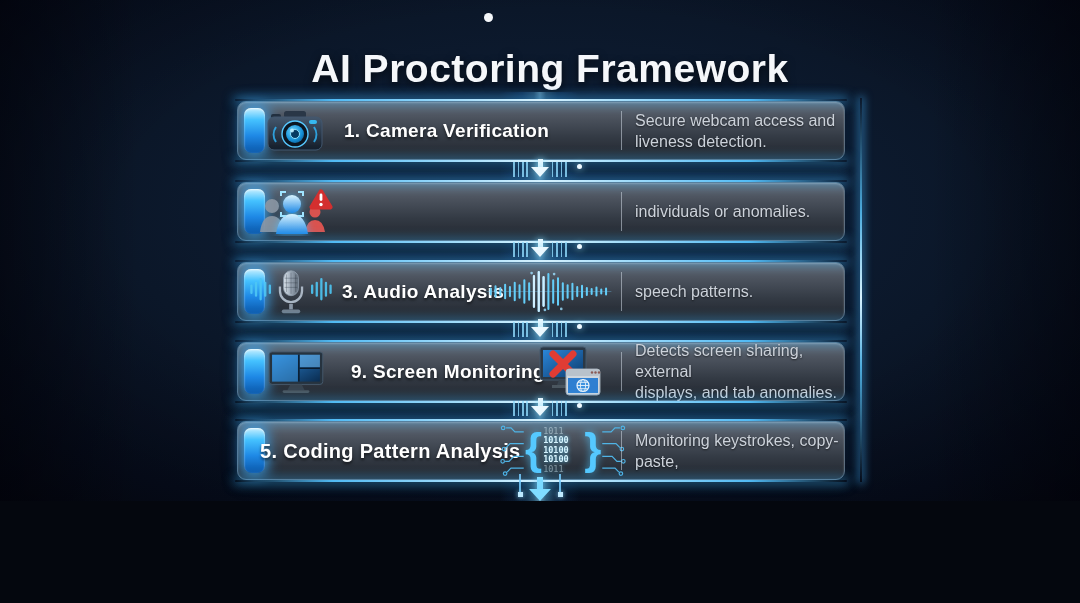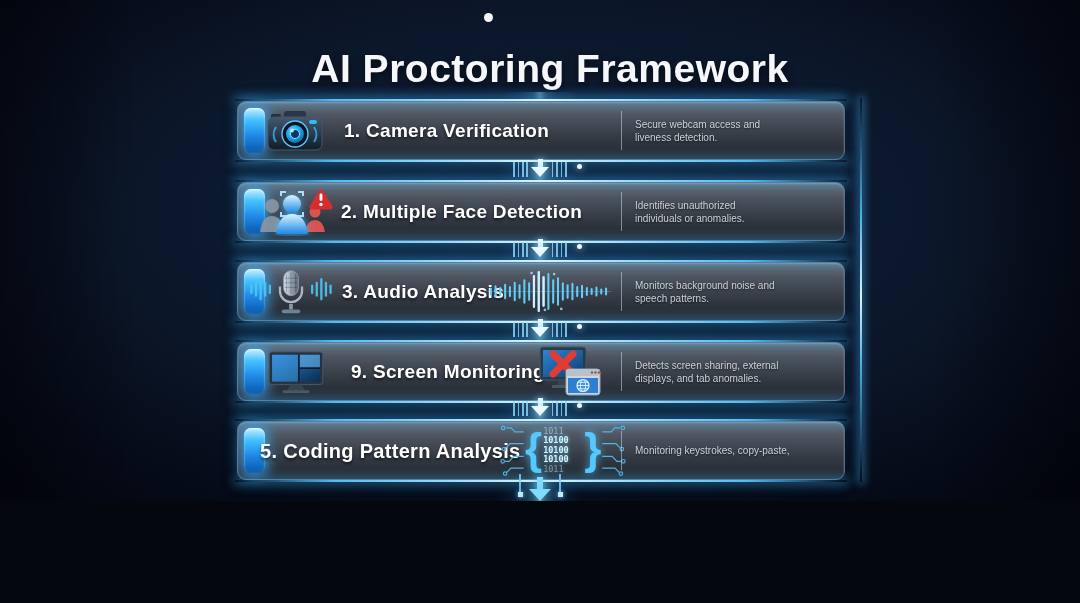--- a/index.html
+++ b/index.html
@@ -42,21 +42,21 @@
   .icon-left{position:absolute;display:block;}
   .i1{left:26px;top:7px}.i2{left:19px;top:5px}.i3{left:7px;top:6px}.i4{left:28px;top:7px}
   .step-title{position:absolute;top:50%;transform:translateY(-50%);white-space:nowrap;
     font-size:19px;font-weight:bold;color:#ffffff;letter-spacing:.3px;
     text-shadow:0 2px 3px rgba(0,0,0,.6);}
   .t1{left:106px}.t2{left:103px}.t3{left:104px}.t4{left:113px}.t5{left:22px;font-size:20px;}
   .mid-icon{position:absolute;display:block;}
   .m3{left:248px;top:6px}.m4{left:300px;top:2px}
   .divider{position:absolute;left:383px;top:9px;width:1px;height:39px;background:rgba(205,215,226,.55);}
   .desc{position:absolute;left:397px;top:50%;transform:translateY(-50%);width:212px;
-    font-size:10px;line-height:1.33;color:#ccd2da;text-shadow:0 1px 2px rgba(0,0,0,.6);}
+    font-size:16px;line-height:1.33;color:#ccd2da;text-shadow:0 1px 2px rgba(0,0,0,.6);}
   .desc .dl{display:block;}
   
   .code-icon{position:absolute;left:260px;top:2px;height:53px;display:flex;align-items:center;gap:1px;}
   .brace{font-size:44px;line-height:48px;font-weight:bold;color:#55c9ff;margin-top:-3px;
     text-shadow:0 0 9px rgba(80,200,255,.75);}
   .code-lines{display:block;width:40px;font-family:"DejaVu Sans Mono",monospace;
     font-size:8.5px;line-height:9.5px;color:#d9f5ff;font-weight:bold;text-shadow:0 0 4px rgba(100,210,255,.9);}
   .code-lines .cl{display:block;}
   .code-lines .dim{opacity:.5;font-weight:normal;}
   
@@ -155,24 +155,22 @@
         <g filter="drop-shadow(0 0 4px rgba(80,190,255,.8))">
           <circle cx="35" cy="16" r="9" fill="url(#perg)"></circle>
           <path d="M19,46 q3,-20 16,-20 q13,0 16,20 z" fill="url(#perg)"></path>
         </g>
         <path d="M24,8 v-4 h5 M41,4 h5 v4 M24,24 v4 h5 M46,24 v4 h-5" stroke="#9fe4ff" stroke-width="2" fill="none"></path>
         <path d="M64,4 L73,19 L55,19 Z" fill="#d32f2f" stroke="#d32f2f" stroke-width="5" stroke-linejoin="round"></path>
         <rect x="62.6" y="5.5" width="2.8" height="7.5" rx="1.4" fill="#ffffff"></rect>
         <circle cx="64" cy="16.5" r="1.7" fill="#ffffff"></circle>
       </svg>
     </span>
-    <span class="step-title t2">2. Multiple Face Detection</span>
-    <span class="divider"></span>
-    <span class="desc">
-      <span class="dl">Identifies unauthorized</span>
+    <span class="divider"></span>
+    <span class="desc">
       <span class="dl">individuals or anomalies.</span>
     </span>
   </div>
 
   <div class="step s3">
     <span class="bar"></span>
     <span class="icon-left i3">
       <svg width="92" height="46" viewBox="0 0 92 50">
         <defs>
           <linearGradient id="micg" x1="0" y1="0" x2="1" y2="0">
@@ -197,21 +195,20 @@
         <path d="M4,19v6M8.7,17v10M13.4,18.5v7M18.1,15.5v13M22.8,17.5v9M27.5,13.5v17M32.2,16v12M36.9,11v22M41.6,14v16M46.3,7v30M51,3v38M55.7,8v28M60.4,5v34M65.1,11v22M69.8,9v26M74.5,14v16M79.2,16v12M83.9,14.5v15M88.6,17.5v9M93.3,16.5v11M98,18.5v7M102.7,19.5v5M107.4,18v8M112.1,20v4M116.8,19v6" stroke="#64cdf8" stroke-width="2" stroke-linecap="round" fill="none"></path>
         <path d="M46.3,7v30M51,3v38M55.7,8v28" stroke="#cfeeff" stroke-width="2.2" stroke-linecap="round" fill="none"></path>
         <circle cx="44" cy="4" r="1.3" fill="#9fe0ff" opacity=".8"></circle>
         <circle cx="57" cy="40" r="1.3" fill="#9fe0ff" opacity=".8"></circle>
         <circle cx="66" cy="5" r="1.3" fill="#9fe0ff" opacity=".8"></circle>
         <circle cx="73" cy="39" r="1.3" fill="#9fe0ff" opacity=".8"></circle>
       </svg>
     </span>
     <span class="divider"></span>
     <span class="desc">
-      <span class="dl">Monitors background noise and</span>
       <span class="dl">speech patterns.</span>
     </span>
   </div>
 
   <div class="step s4">
     <span class="bar"></span>
     <span class="icon-left i4">
       <svg width="60" height="44" viewBox="0 0 60 46">
         <defs>
           <linearGradient id="scr1" x1="0" y1="0" x2="1" y2="1">

